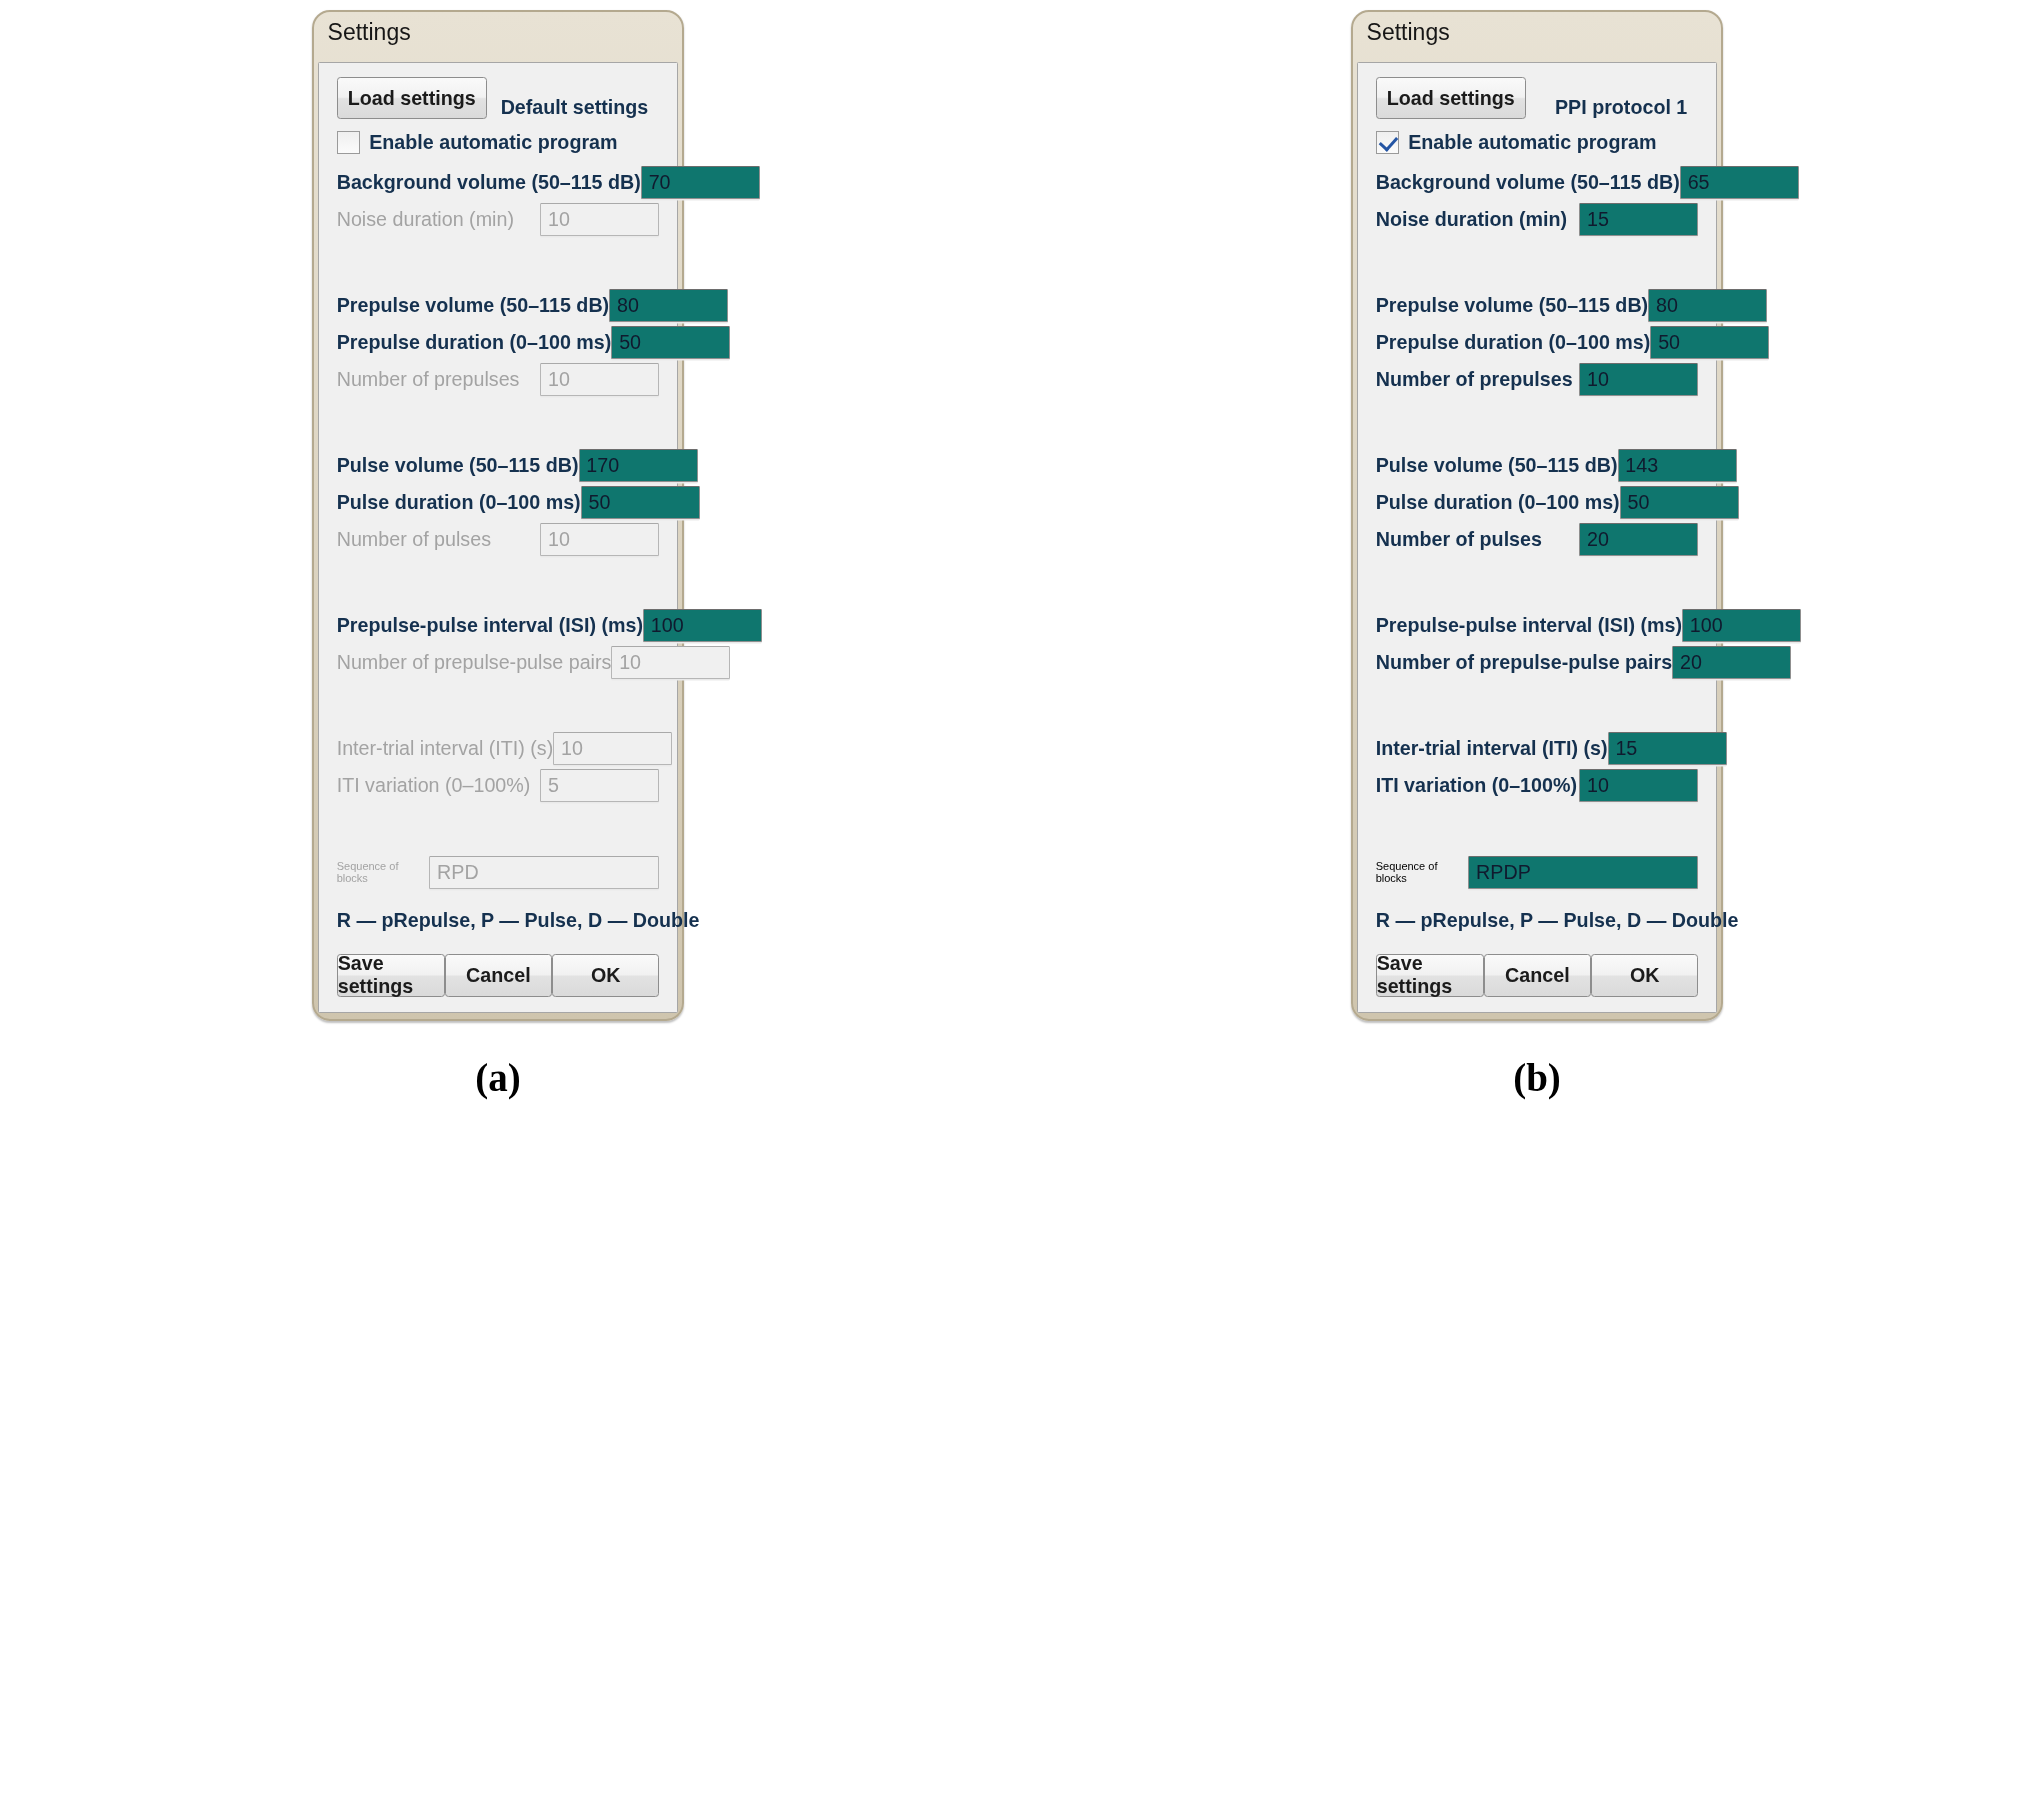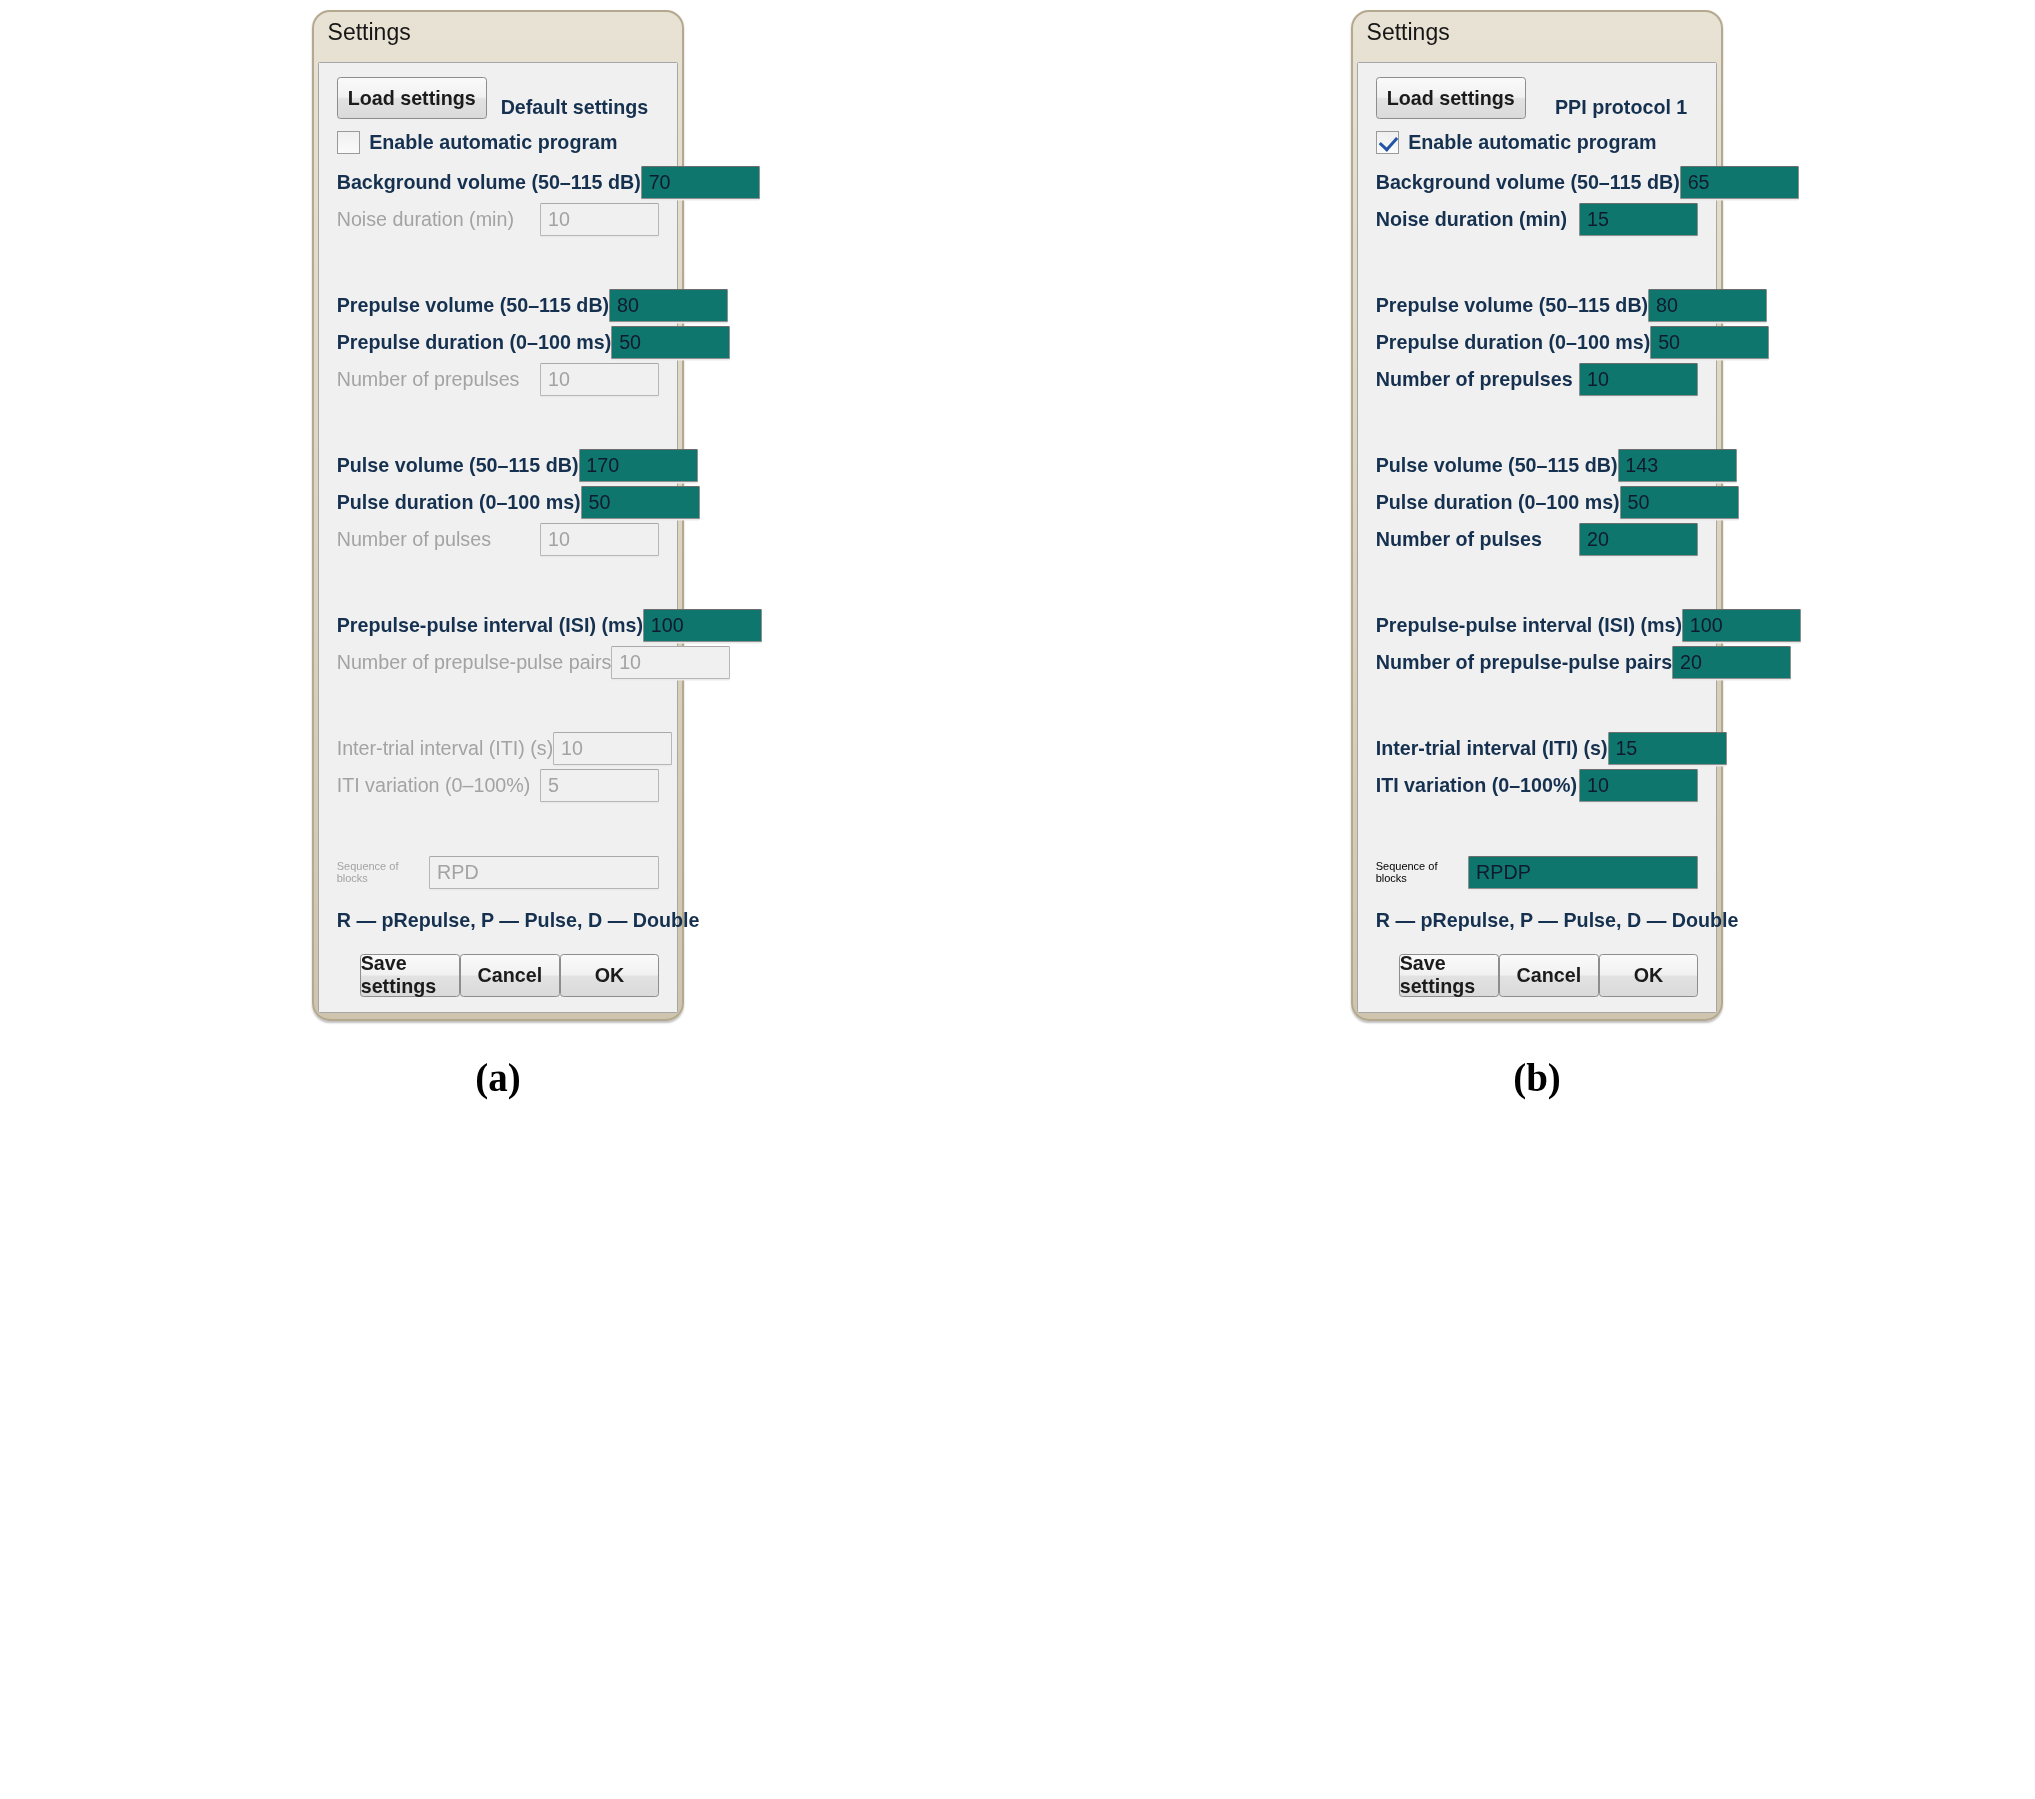--- a/index.html
+++ b/index.html
@@ -198,21 +198,20 @@
     margin-bottom: 22px;
     white-space: nowrap;
   }
 
   
   .footer {
     display: flex;
     align-items: flex-end;
     justify-content: space-between;
     margin-top: 8.1px;
-    margin-left: 23px;
   }
   .btn.save   { width: 149px; height: 43px; }
   .btn.cancel { width: 148px; height: 43px; }
   .btn.ok     { width: 148px; height: 43px; }
 
   
   .caption {
     font-family: "Liberation Serif", serif;
     font-size: 39px;
     font-weight: bold;

